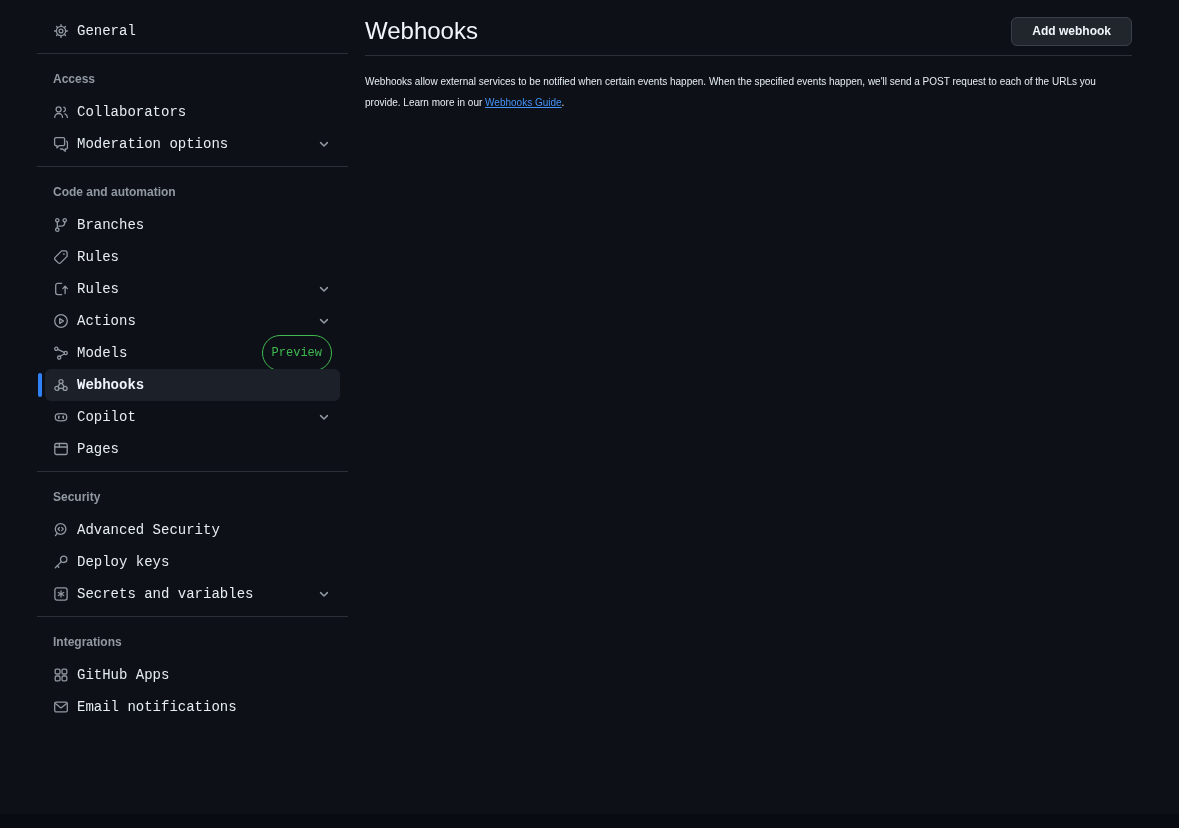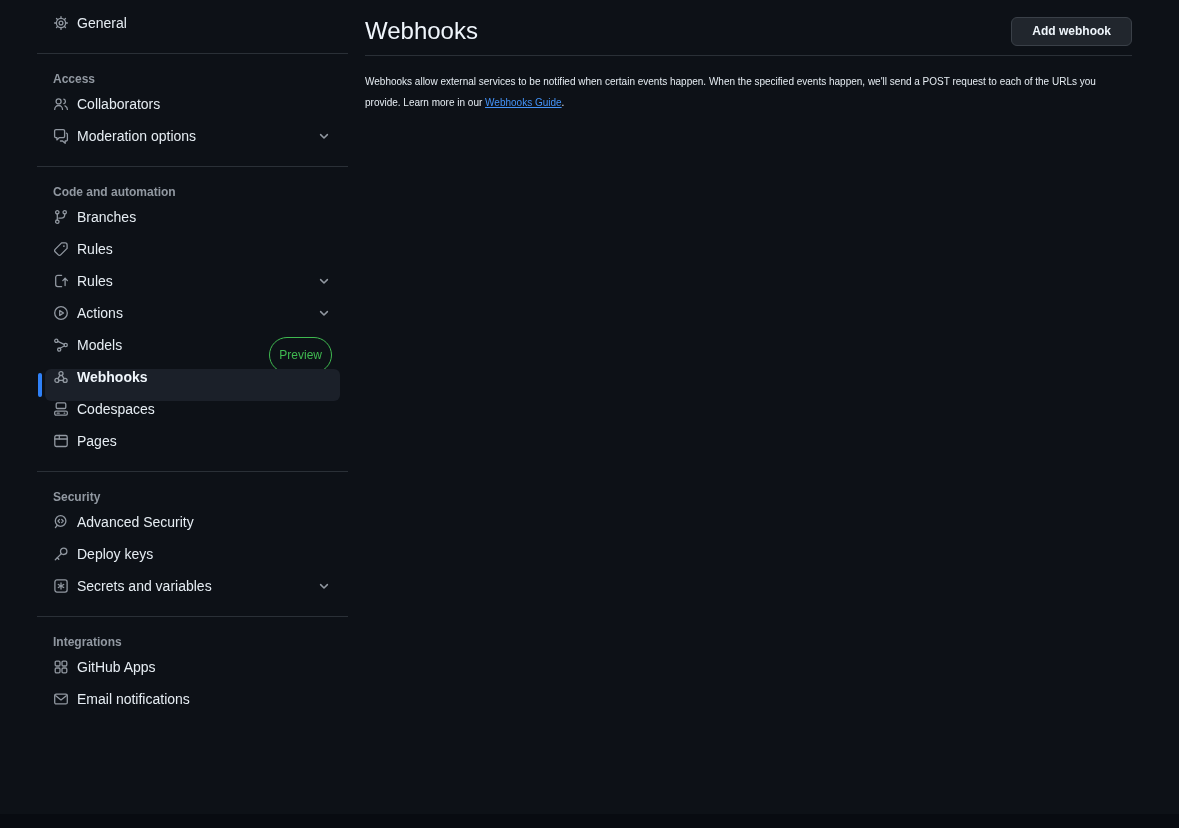--- a/index.html
+++ b/index.html
@@ -41,27 +41,28 @@
   .section-header{
     padding:16px 16px 8px 16px;
     font-size:12px;
     font-weight:700;
     color:var(--muted);
     line-height:18px;
   }
   .nav-item{
     position:relative;
     display:flex;
-    align-items:flex-start;
+    align-items:center;
     height:32px;
     margin:0 8px;
     padding:0 8px;
     border-radius:6px;
     font-size:14px;
     cursor:pointer;
+    font-family:Liberation Mono, monospace;
   }
   .nav-item.selected{background:var(--selected-bg);}
   .nav-item.selected .nav-label{font-weight:700;color:var(--fg-bright);}
   .nav-item.selected::before{
     content:"";
     position:absolute;
     left:-7px;
     top:4px;
     width:4px;
     height:24px;
@@ -264,27 +265,33 @@
                 <path d="M7 6.3 4.9 9.7"></path>
                 <path d="M9 6.3l2.1 3.4"></path>
                 <path d="M5.9 11.4h4.2"></path>
               </svg>
             </span>
             <span class="nav-label">Webhooks</span>
           </div>
           <div class="nav-item">
             <span class="nav-icon">
               <svg width="16" height="16" viewBox="0 0 16 16" fill="none" stroke="currentColor" stroke-width="1.3" stroke-linecap="round" stroke-linejoin="round">
-                <rect x="3.2" y="1.9" width="9.6" height="5.6" rx="1.3"></rect>
-                <rect x="1.7" y="10.2" width="12.6" height="3.9" rx="1.3"></rect>
-                <path d="M4.2 12.15h2"></path>
-                <path d="M11.2 12.15h.6"></path>
-              </svg>
-            </span>
-            <span class="nav-label">Codespaces</span>
+                <path d="M2.3 8.3c0-.9 0-1.8.5-2.4C3.4 5.2 5 4.7 8 4.7s4.6.5 5.2 1.2c.5.6.5 1.5.5 2.4 0 1-.1 1.9-.7 2.5-.7.7-2.2 1.1-5 1.1s-4.3-.4-5-1.1c-.6-.6-.7-1.5-.7-2.5Z"></path>
+                <path d="M5.8 7.2v2" stroke-width="1.6"></path>
+                <path d="M10.2 7.2v2" stroke-width="1.6"></path>
+              </svg>
+            </span>
+            <span class="nav-label">Copilot</span>
+            <span class="nav-right">
+              <span class="chev">
+                <svg width="16" height="16" viewBox="0 0 16 16" fill="none" stroke="currentColor" stroke-width="1.5" stroke-linecap="round" stroke-linejoin="round">
+                  <path d="M4.6 6.6 8 10l3.4-3.4"></path>
+                </svg>
+              </span>
+            </span>
           </div>
           <div class="nav-item">
             <span class="nav-icon">
               <svg width="16" height="16" viewBox="0 0 16 16" fill="none" stroke="currentColor" stroke-width="1.3" stroke-linecap="round" stroke-linejoin="round">
                 <rect x="1.8" y="2.5" width="12.4" height="11" rx="1.4"></rect>
                 <path d="M1.8 6h12.4"></path>
                 <path d="M6.3 2.5V6"></path>
               </svg>
             </span>
             <span class="nav-label">Pages</span>

